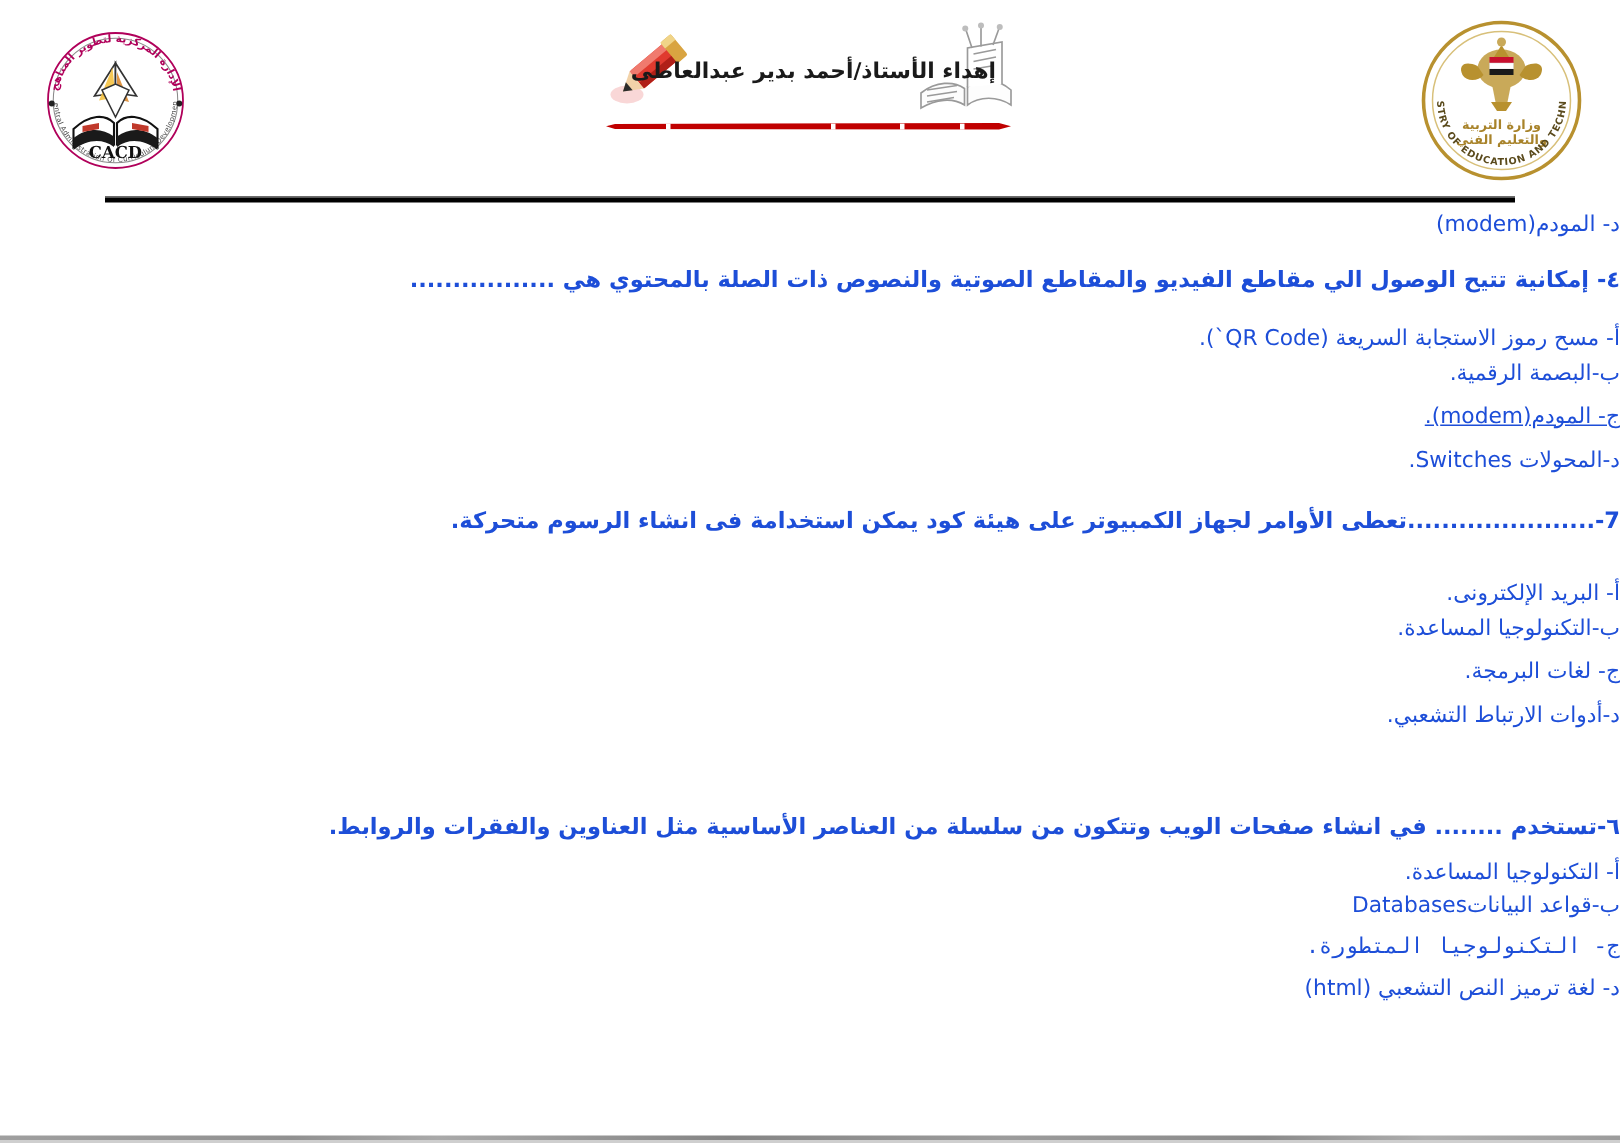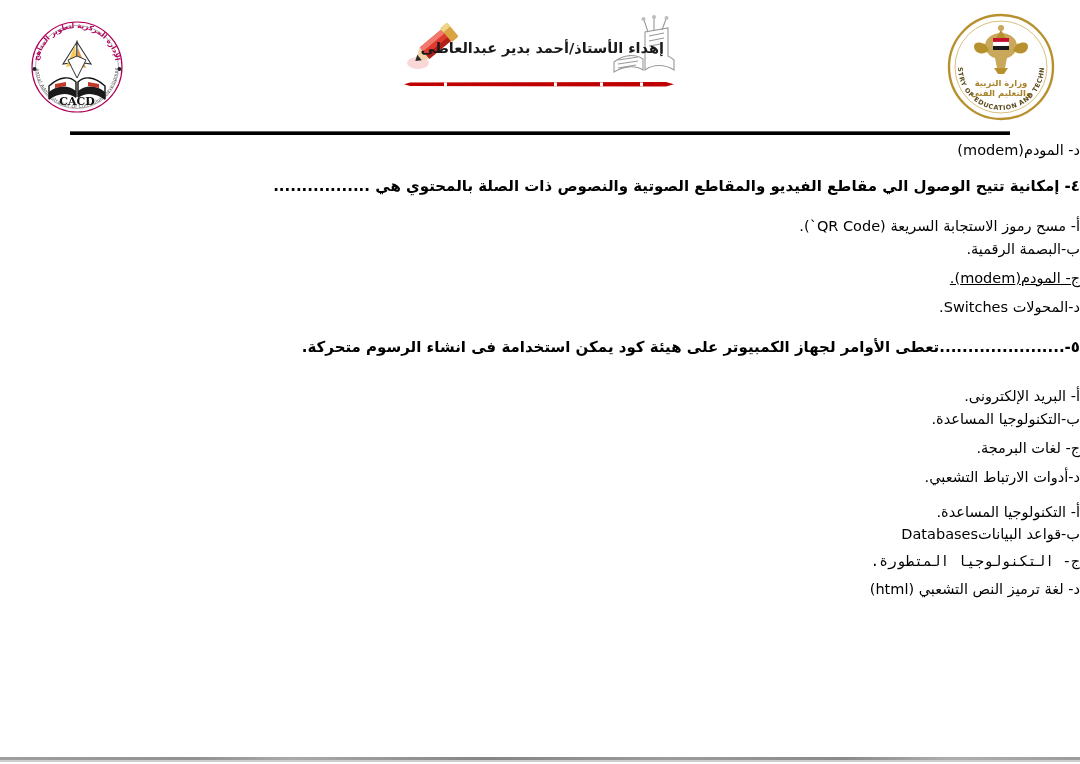--- a/index.html
+++ b/index.html
@@ -107,21 +107,21 @@
   .content {
     position: absolute;
     left: 0;
     top: 140px;
     width: 1080px;
     direction: rtl;
     text-align: right;
   }
   .line {
     font-family: "DejaVu Sans", sans-serif;
-    color: #000000;
+    color: #1d4ed8;
     direction: rtl;
     white-space: nowrap;
   }
   .q-stem {
     font-weight: bold;
     font-size: 15px;
     padding-left: 48px;
     padding-right: 0;
     text-align: right;
     margin: 0;
@@ -314,36 +314,39 @@
       <div class="line opt" style="padding-left:48px;">ب-البصمة الرقمية.</div>
     </div>
     <div class="row" style="height:29px;">
       <div class="line opt" style="padding-left:48px;text-decoration:underline;">ج- المودم(modem).</div>
     </div>
     <div class="row" style="height:29px;">
       <div class="line opt" style="padding-left:48px;">د-المحولات Switches.</div>
     </div>
 
     <div class="row" style="height:43px;">
-      <div class="line q-stem" style="padding-left:48px; padding-top:10px;">٥-......................تعطى الأوامر لجهاز الكمبيوتر على هيئة كود يمكن استخدامة فى انشاء الرسوم متحركة.</div>
+      <div class="line q-stem" style="padding-left:48px; padding-top:10px;">7-......................تعطى الأوامر لجهاز الكمبيوتر على هيئة كود يمكن استخدامة فى انشاء الرسوم متحركة.</div>
     </div>
 
     <div class="row" style="height:40px;">
       <div class="line opt" style="padding-left:48px; padding-top:17px;">أ- البريد الإلكترونى.</div>
     </div>
     <div class="row" style="height:29px;margin-left:36px;">
       <div class="line opt" style="padding-left:48px;">ب-التكنولوجيا المساعدة.</div>
     </div>
     <div class="row" style="height:29px;">
       <div class="line opt" style="padding-left:48px;">ج-    لغات البرمجة.</div>
     </div>
     <div class="row" style="height:29px;">
       <div class="line opt" style="padding-left:48px;">د-أدوات الارتباط التشعبي.</div>
     </div>
 
+    <div class="row" style="height:70px;">
+      <div class="line q-stem" style="padding-left:48px; padding-top:44px;">٦-تستخدم ........ في انشاء صفحات الويب وتتكون من سلسلة من العناصر الأساسية مثل العناوين والفقرات والروابط.</div>
+    </div>
 
     <div class="row" style="height:28px;">
       <div class="line opt" style="padding-left:48px; padding-top:6px;">أ-  التكنولوجيا المساعدة.</div>
     </div>
     <div class="row" style="height:27px;margin-left:48px;">
       <div class="line opt" style="padding-left:48px;">ب-قواعد البياناتDatabases</div>
     </div>
     <div class="row" style="height:28px;">
       <div class="line opt" style="padding-left:48px;font-family:Liberation Mono, monospace;">ج- التكنولوجيا المتطورة.</div>
     </div>

